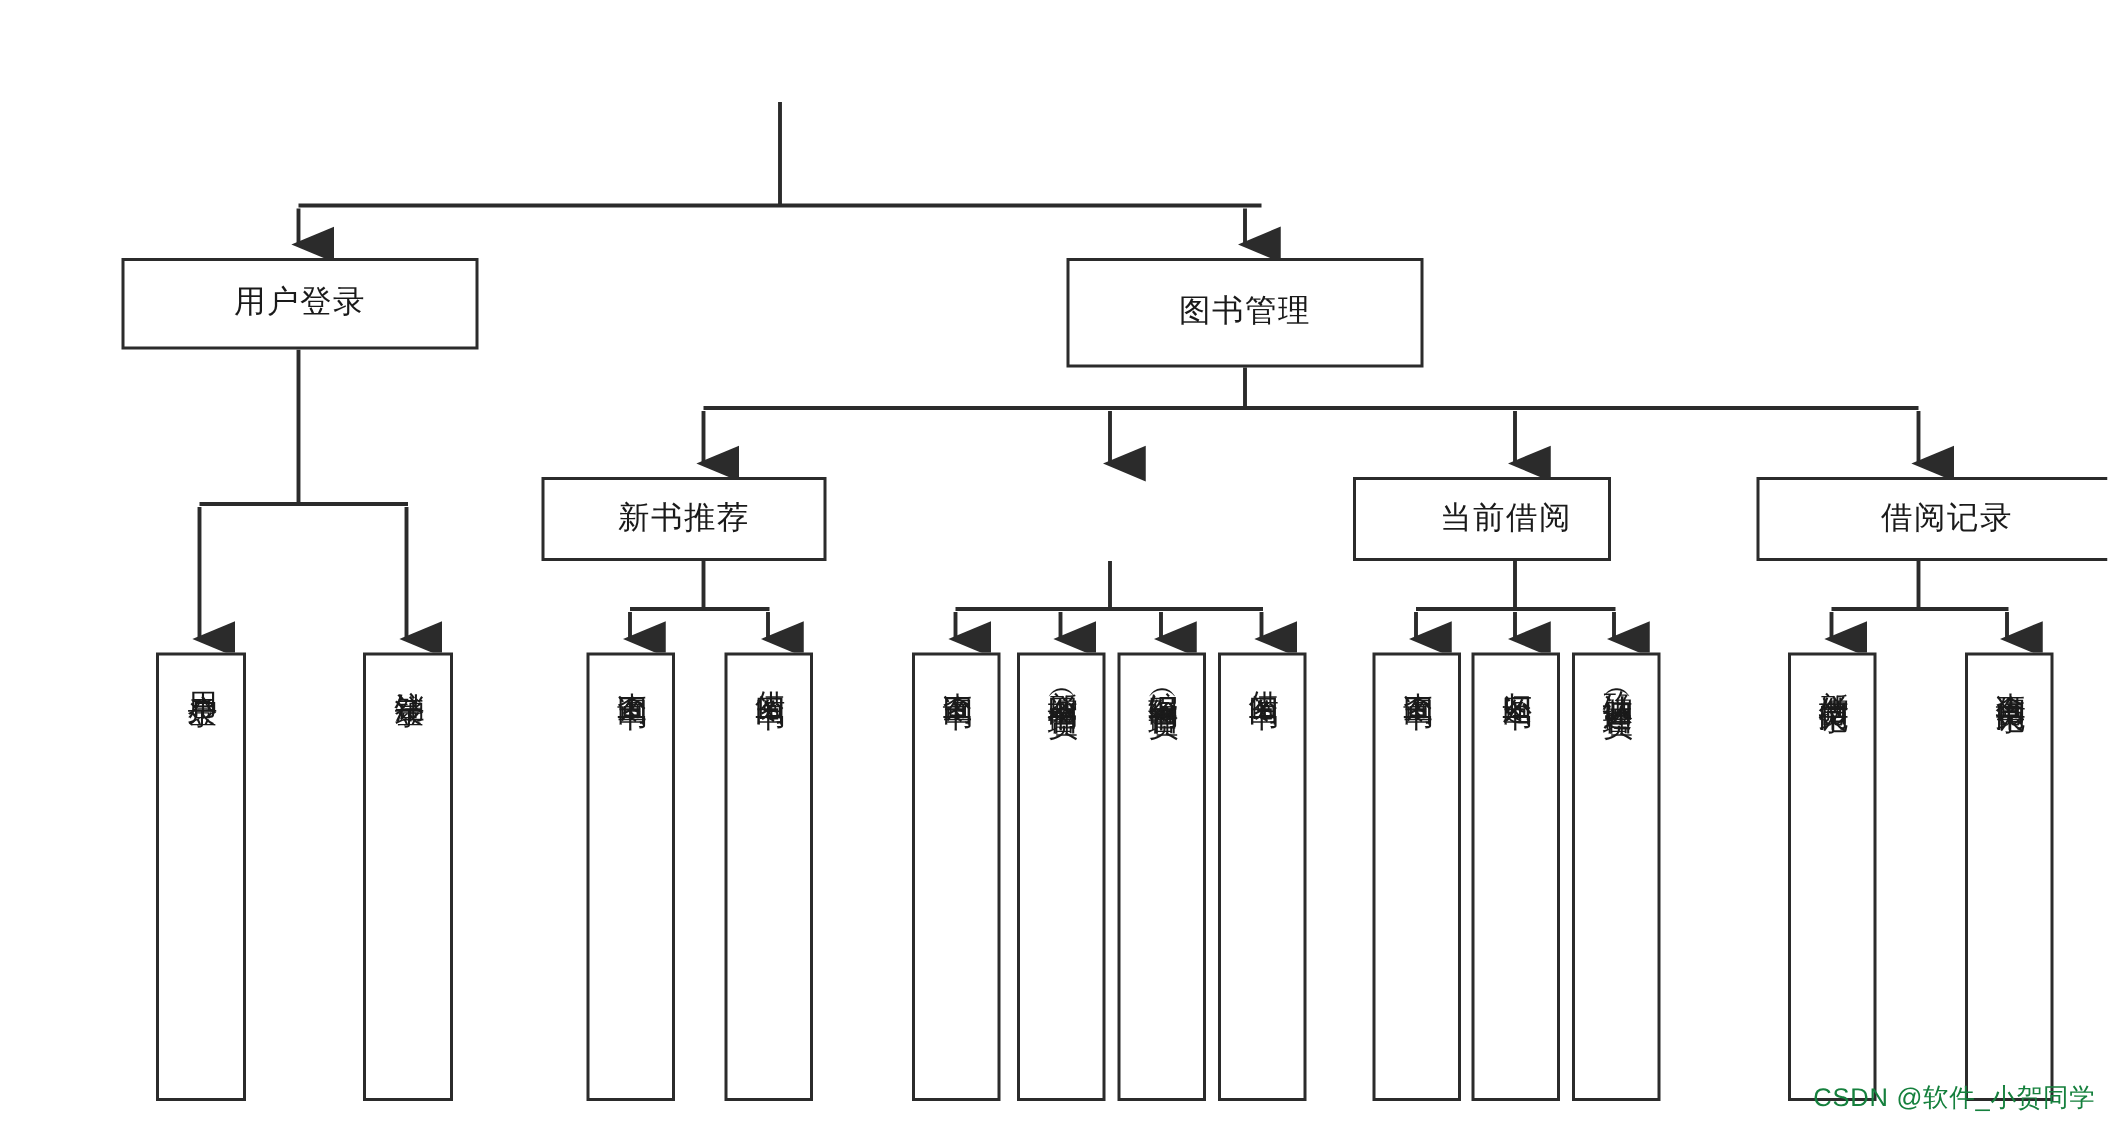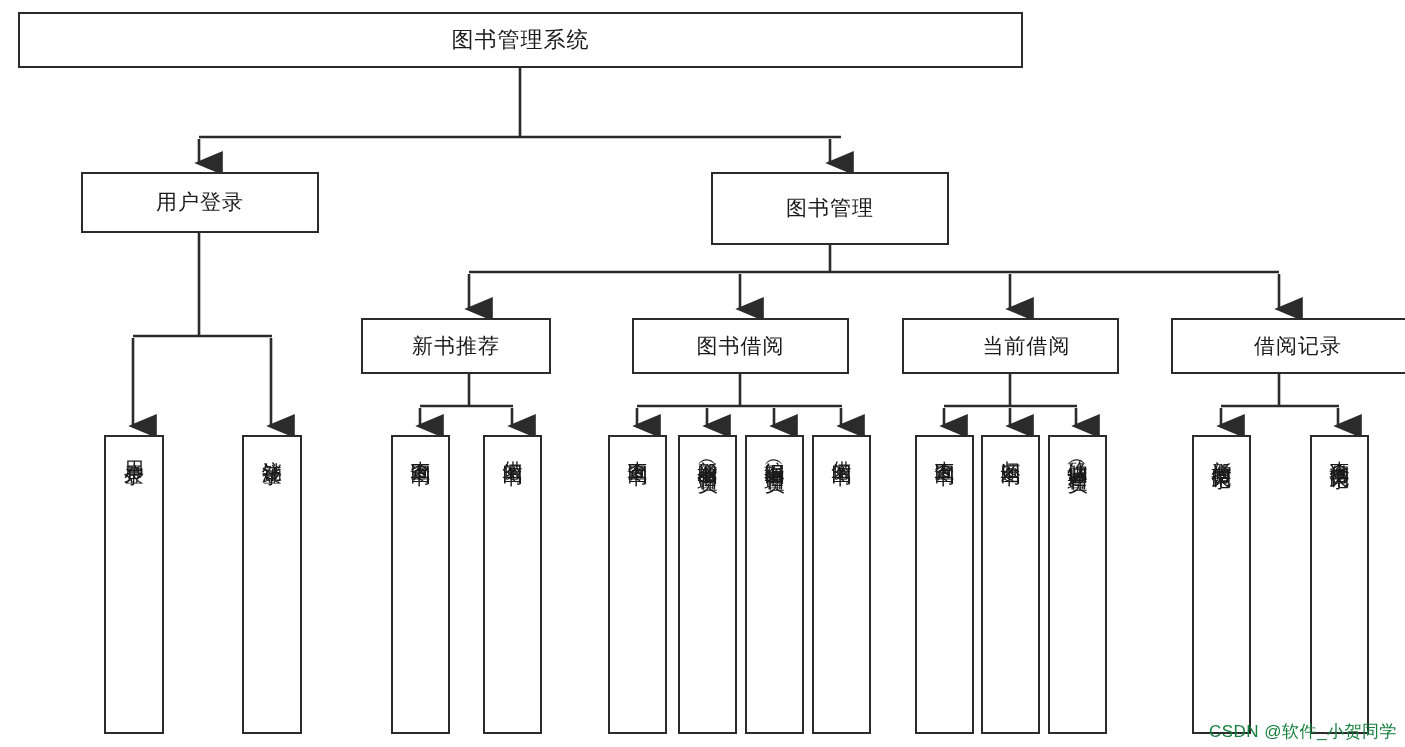--- a/index.html
+++ b/index.html
@@ -121,38 +121,32 @@
       <path d="M 1010 408 L 1010 426" marker-end="url(#arrow)"></path>
       <path d="M 1076 408 L 1076 426" marker-end="url(#arrow)"></path>
 
       <path d="M 1279 374 L 1279 406"></path>
       <path d="M 1221 406 L 1339 406"></path>
       <path d="M 1221 408 L 1221 426" marker-end="url(#arrow)"></path>
       <path d="M 1338 408 L 1338 426" marker-end="url(#arrow)"></path>
     </g>
   </svg>
 
-  <div class="node root horiz" style="left:18px; top:12px; width:1005px; height:56px;">
-    <span class="lbl">图书管理系统</span>
-  </div>
 
   <div class="node horiz" style="left:81px; top:172px; width:238px; height:61px;">
     <span class="lbl">用户登录</span>
   </div>
   <div class="node horiz" style="left:711px; top:172px; width:238px; height:73px;">
     <span class="lbl">图书管理</span>
   </div>
 
   <div class="node horiz" style="left:361px; top:318px; width:190px; height:56px;">
     <span class="lbl">新书推荐</span>
   </div>
-  <div class="node horiz" style="left:632px; top:318px; width:217px; height:56px;">
-    <span class="lbl">图书借阅</span>
-  </div>
-  <div class="node horiz" style="left:902px; top:318px; width:217px; height:56px;padding-left:32px;">
+  <div class="node horiz" style="left:902px; top:318px; width:172px; height:56px;padding-left:32px;">
     <span class="lbl">当前借阅</span>
   </div>
   <div class="node horiz" style="left:1171px; top:318px; width:254px; height:56px;justify-content:center;">
     <span class="lbl">借阅记录</span>
   </div>
 
   <div class="node vert" style="left:104px; top:435px; width:60px; height:299px;">
     <span class="lbl">用户登录</span>
   </div>
   <div class="node vert" style="left:242px; top:435px; width:60px; height:299px;">

